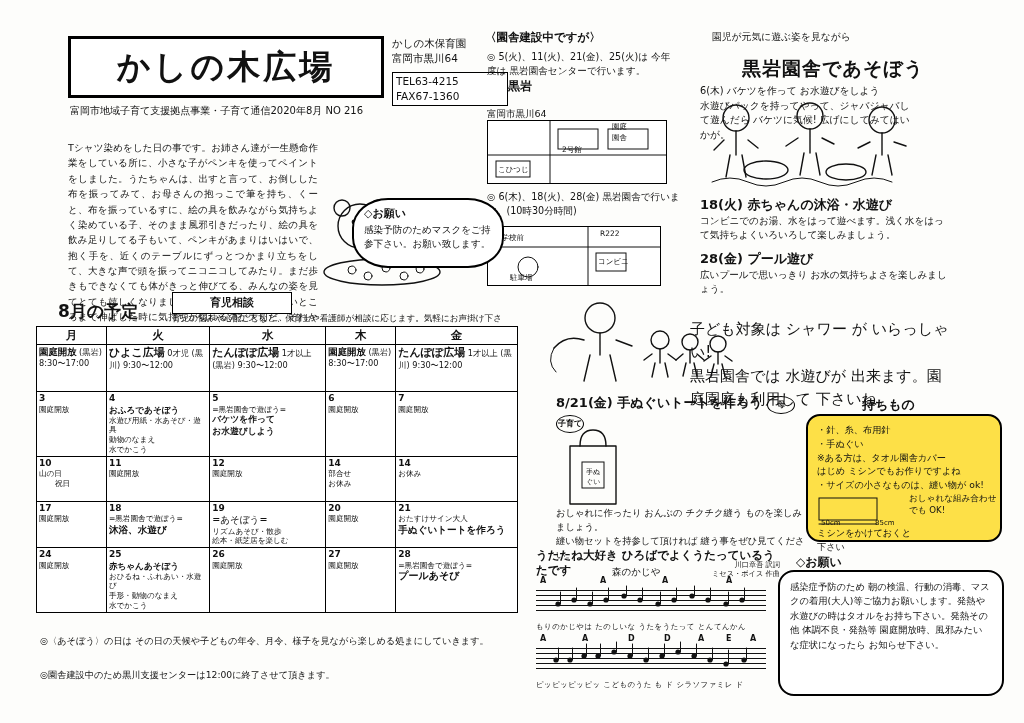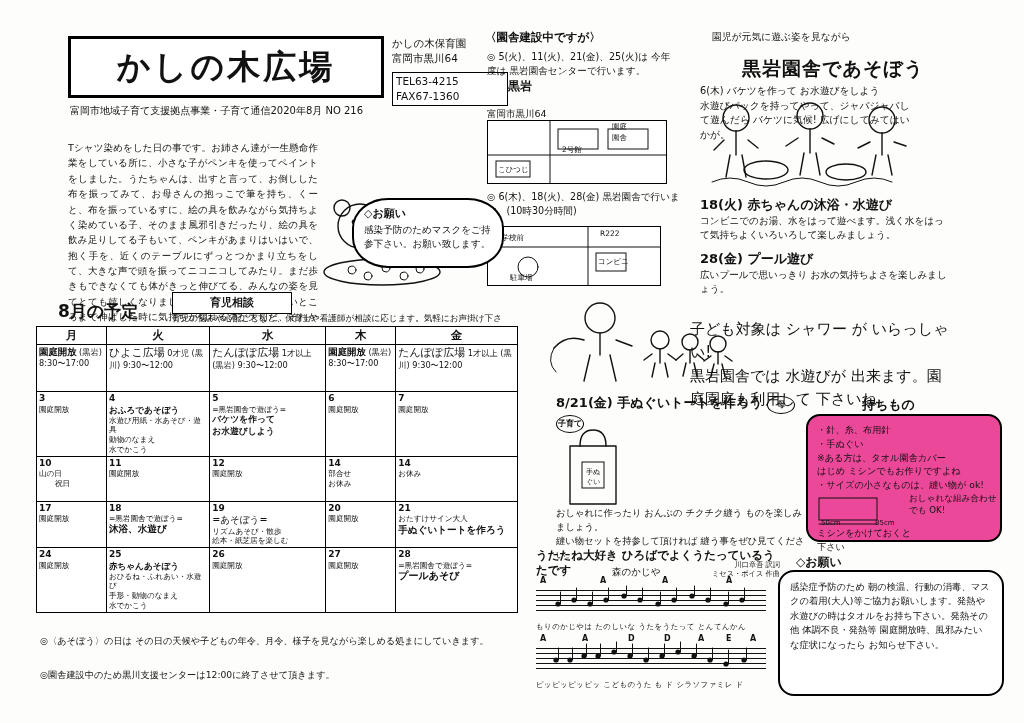--- a/index.html
+++ b/index.html
@@ -71,21 +71,21 @@
     font-size:8px;text-align:center;line-height:16px;display:inline-block;
   }
   #ten-body{left:640px;top:418px;width:170px;font-size:9.3px;line-height:1.5;}
   #ten-bag{left:556px;top:418px;width:74px;height:92px;}
   #ten-foot{left:556px;top:506px;width:250px;font-size:9.3px;line-height:1.5;}
 
   
   #mochi-title{left:862px;top:396px;font-size:13px;font-weight:bold;}
   #mochi-box{
     left:806px;top:414px;width:196px;height:128px;
-    border:2px solid #000;border-radius:14px;background:#ec4899;
+    border:2px solid #000;border-radius:14px;background:#fde047;
     padding:7px 9px;box-sizing:border-box;font-size:9.2px;line-height:1.5;
   }
 
   
   #song-title{left:536px;top:548px;width:250px;font-size:11.5px;font-weight:bold;}
   #song-name{left:612px;top:566px;font-size:9.5px;}
   #song-credit{left:712px;top:560px;font-size:7.2px;line-height:1.3;text-align:right;}
   .staff{position:absolute;left:536px;width:230px;height:30px;}
   .staff .ln{position:absolute;left:0;width:230px;height:1px;background:#111;}
   .chord{position:absolute;font-size:8px;font-weight:bold;}
@@ -112,21 +112,21 @@
   }
   table.cal td,table.cal th{
     border:1.2px solid #000;vertical-align:top;font-size:8.2px;
     padding:1px 2px;line-height:1.3;
   }
   table.cal th{font-size:11.5px;text-align:center;font-weight:bold;height:15px;}
   td.daycell{height:42px;position:relative;}
   td.daycell .num{font-size:9px;font-weight:bold;}
   td.daycell .ev{display:block;font-size:7.6px;line-height:1.28;}
   .ev-title{font-size:9.4px;font-weight:bold;}
-  .ev-big{font-size:11px;font-weight:normal;}
+  .ev-big{font-size:11px;font-weight:bold;}
   .rowhead td{height:44px;}
   #cal-foot1{left:40px;top:634px;width:470px;font-size:9.2px;line-height:1.5;}
   #cal-foot2{left:40px;top:668px;width:470px;font-size:9.2px;line-height:1.5;}
 
   
   .art{position:absolute;}
   svg{display:block;}
   .ink{fill:none;stroke:#111;stroke-width:1.4;stroke-linecap:round;stroke-linejoin:round;}
   .ink2{fill:none;stroke:#111;stroke-width:1;stroke-linecap:round;}
   .inkfill{fill:#111;}
@@ -469,21 +469,21 @@
     </tr>
 
     <tr>
       <td class="daycell">
         <span class="num">17</span>
         <span class="ev">園庭開放</span>
       </td>
       <td class="daycell">
         <span class="num">18</span>
         <span class="ev">=黒岩園舎で遊ぼう=</span>
-        <span class="ev" style="font-size:9.6px;font-weight:bold;font-family:Liberation Mono, monospace;">沐浴、水遊び</span>
+        <span class="ev" style="font-size:9.6px;font-weight:bold;">沐浴、水遊び</span>
       </td>
       <td class="daycell">
         <span class="num">19</span>
         <span class="ev" style="font-size:9.6px;font-weight:normal;">=あそぼう=</span>
         <span class="ev">リズムあそび・散歩</span>
         <span class="ev">絵本・紙芝居を楽しむ</span>
       </td>
       <td class="daycell">
         <span class="num">20</span>
         <span class="ev">園庭開放</span>

